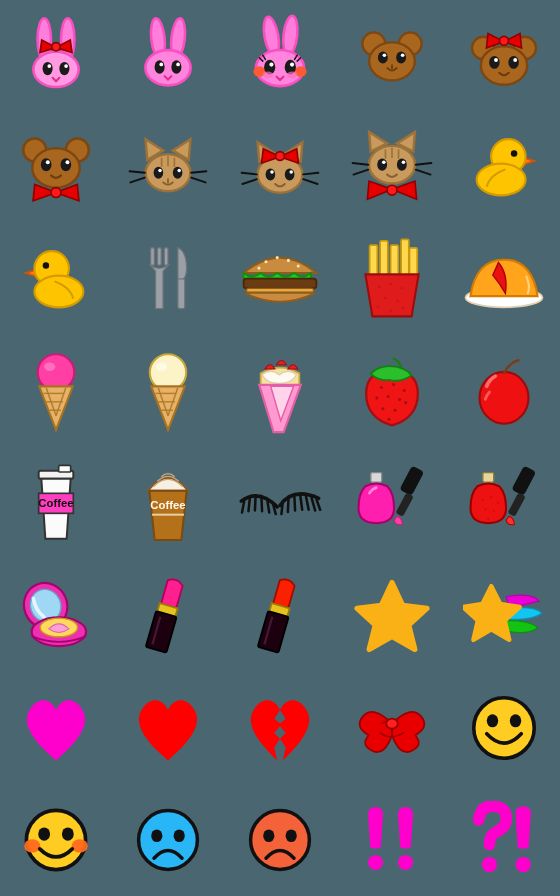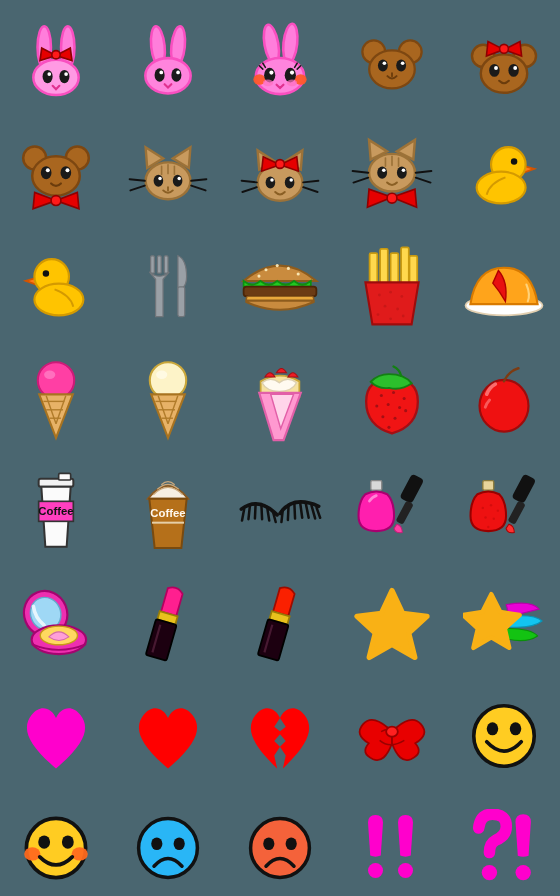--- a/index.html
+++ b/index.html
@@ -7,21 +7,20 @@
     width:560px;height:896px;
     background:#4a6670;
     font-family:"Liberation Sans", sans-serif;
     overflow:hidden;
   }
   #emoji-grid{
     width:560px;height:636px;
     display:grid;
     grid-template-columns:repeat(5,112px);
     grid-template-rows:repeat(8,112px);
-    margin-top:8px;
   }
   .cell{
     width:112px;height:112px;
     display:flex;align-items:center;justify-content:center;
     position:relative;
   }
   .cell svg{display:block;}
 </style>
 </head>
 <body style="background: rgb(74, 102, 112);">

